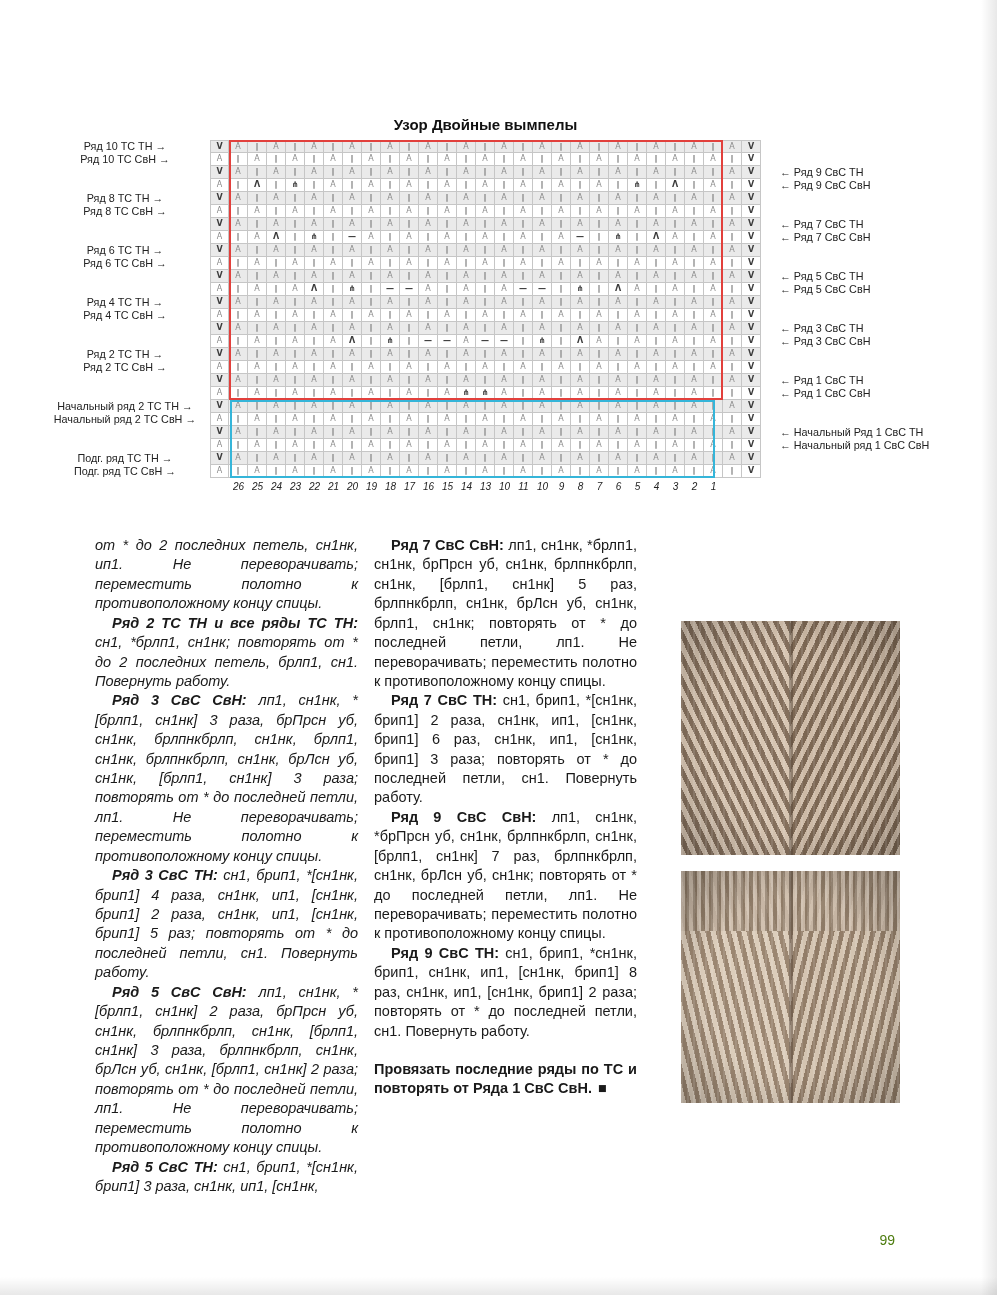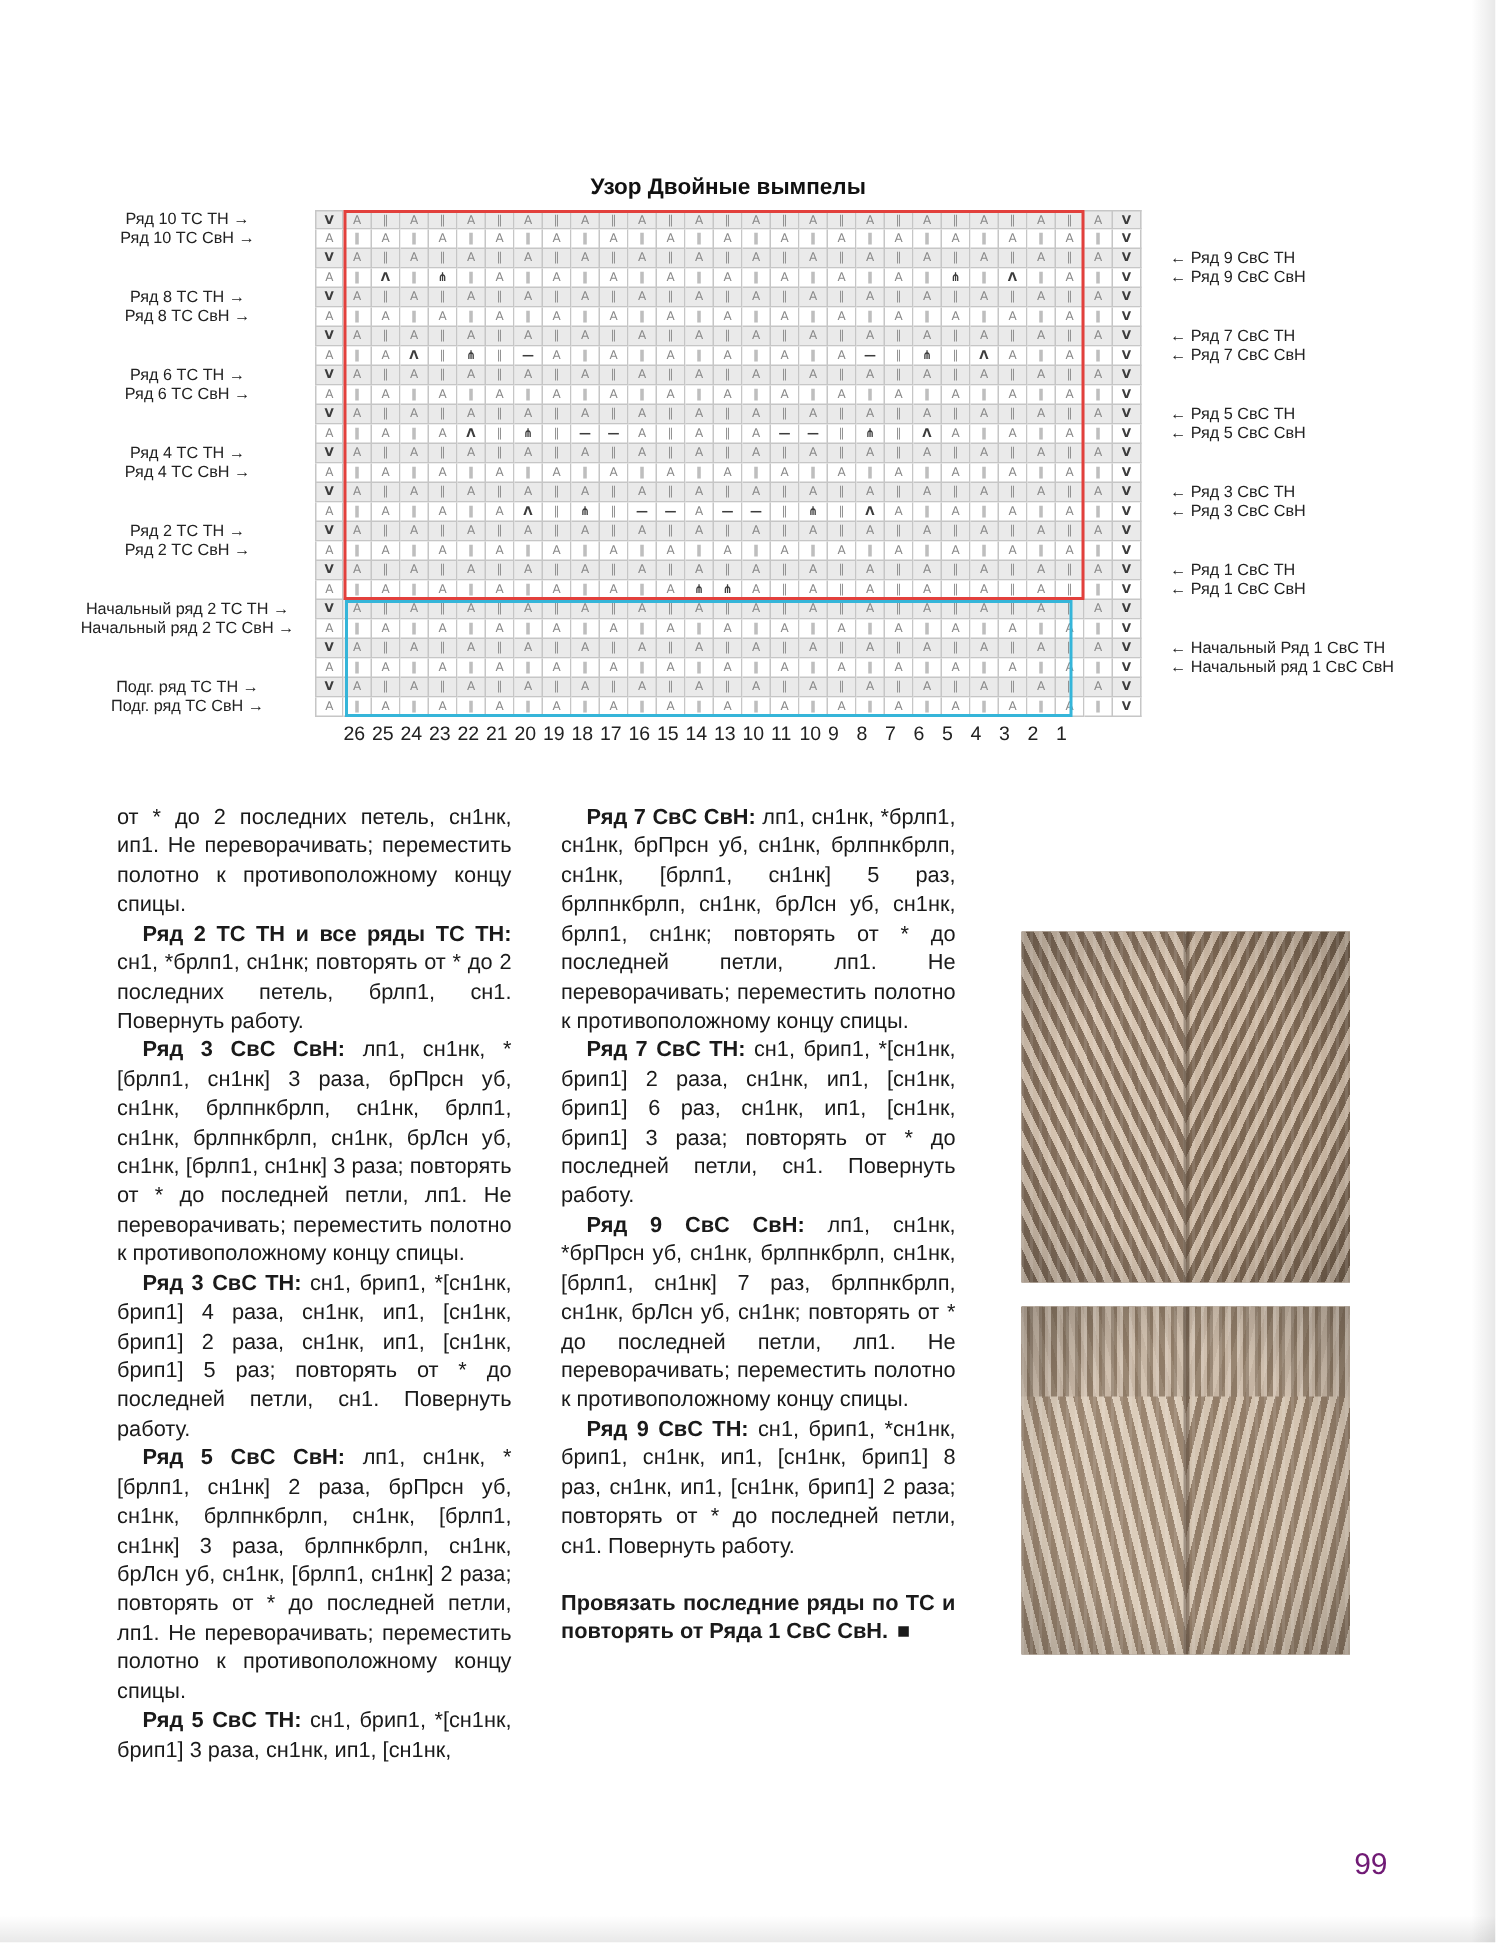--- a/index.html
+++ b/index.html
@@ -29,29 +29,29 @@
     border-right:1px solid #c6c6c6;border-bottom:1px solid #c6c6c6;
     display:flex;align-items:center;justify-content:center;
     font-family:"DejaVu Sans", sans-serif;font-size:8px;line-height:1;color:#8a8a8a;
     background:#ffffff;
   }
   .cell:first-child{border-left:1px solid #c6c6c6;}
   .crow:first-child .cell{border-top:1px solid #c6c6c6;}
   .crow:nth-child(odd) .cell{background:#eaeaea;}
   .cell.dk{color:#3c3c3c;font-weight:bold;}
   .numbers{display:flex;padding-left:184px;margin-top:3px;}
-  .numbers span{width:19px;text-align:left;font-size:13px;color:#222;}
+  .numbers span{width:19px;text-align:center;font-size:10px;color:#222;font-style:italic;}
   .box{position:absolute;pointer-events:none;box-sizing:border-box;}
   .box.red{left:184px;top:0;width:494px;height:260px;border:2px solid #e2403c;}
   .box.blue{left:185px;top:260px;width:485px;height:78px;border:2px solid #35b5d9;}
 
   
   .col{position:absolute;top:536px;width:263px;font-size:14.5px;line-height:1.34;
     text-align:justify;}
-  .col-left{left:78px;}
+  .col-left{left:95px;font-style:italic;}
   .col-right{left:374px;}
   .para{margin:0;}
   .para.ind{text-indent:17px;}
   .closing{margin:19px 0 0 0;font-weight:bold;}
   .closing .endmark{margin-left:6px;}
 
   
   .photos{position:absolute;left:681px;top:621px;width:219px;}
   .photo{width:219px;height:234px;position:relative;overflow:hidden;background:#7a6653;margin-bottom:16px;}
   .photo .half{position:absolute;top:0;bottom:0;width:50%;}
@@ -61,21 +61,21 @@
   .photo2 .hl{left:0;background:repeating-linear-gradient(76deg,#dccdbb 0 5px,#9b8671 5px 10px);}
   .photo2 .hr{right:0;background:repeating-linear-gradient(-76deg,#d4c4b1 0 5px,#927d68 5px 10px);}
   .photo .seam{position:absolute;left:50%;top:0;bottom:0;width:4px;margin-left:-2px;background:#5d4d3e;opacity:.55;}
   .photo .band{position:absolute;top:0;left:0;right:0;height:26%;
     background:repeating-linear-gradient(90deg,#cfbfae 0 4px,#8d7a66 4px 8px);opacity:.85;}
   .photo::after{content:"";position:absolute;inset:0;
     background:
       repeating-linear-gradient(90deg, rgba(255,255,255,0.10) 0 2px, rgba(0,0,0,0) 2px 6px),
       radial-gradient(ellipse at center, rgba(0,0,0,0) 55%, rgba(0,0,0,0.22) 100%);}
 
-  .pagenum{position:absolute;right:72px;top:1232px;font-size:20px;color:#701a75;}
+  .pagenum{position:absolute;right:102px;top:1232px;font-size:14px;color:#4d7c0f;}
 </style>
 </head>
 <body>
 
 <div class="chart-title">Узор Двойные вымпелы</div>
 
 <div class="chart">
   <div class="chart-rows">
       <div class="crow">
         <div class="lab l">Ряд 10 ТС ТН →</div>

